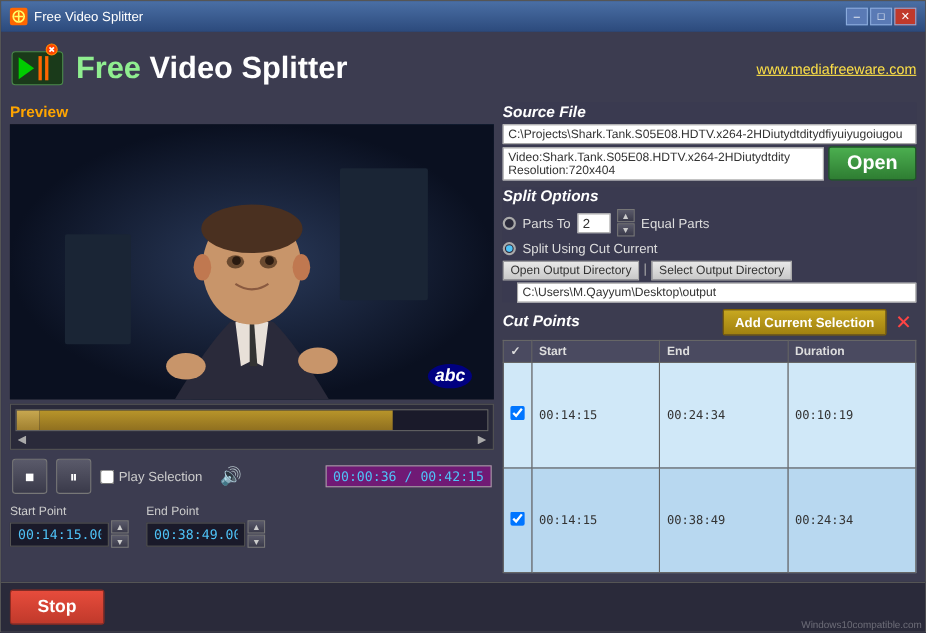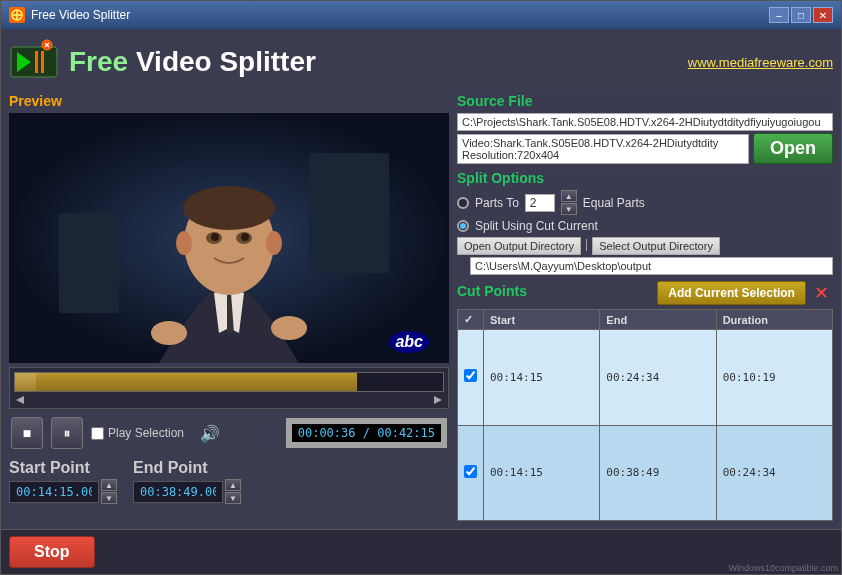--- a/index.html
+++ b/index.html
@@ -207,38 +207,37 @@
     .volume-icon {
       color: #aaa;
       font-size: 16px;
       margin-left: 8px;
     }
     .time-display {
       margin-left: auto;
       color: #4fc3f7;
       font-size: 12px;
       font-family: monospace;
-      background: #000000;
+      background: #701a75;
       padding: 2px 6px;
-      border: 6px solid #a3a3a3;
+      border: 1px solid #a3a3a3;
     }
     .points-row {
       display: flex;
       gap: 16px;
       padding: 2px 0;
     }
     .point-group {
       display: flex;
       flex-direction: column;
       gap: 2px;
     }
     .point-label {
       color: #ccc;
-      font-size: 16px;
-      font-weight: bold;
+      font-size: 11px;
     }
     .point-input-row {
       display: flex;
       align-items: center;
       gap: 2px;
     }
     .point-value {
       background: #1a1a2a;
       border: 1px solid #555;
       color: #4fc3f7;
@@ -267,24 +266,25 @@
     .right-panel {
       flex: 1;
       display: flex;
       flex-direction: column;
       gap: 6px;
     }
     .source-section {
       background: #3a3a50;
     }
     .section-title {
-      color: #22c55e;
+      color: #ffffff;
       font-size: 14px;
       font-weight: bold;
       margin-bottom: 4px;
+      font-style: italic;
     }
     .source-path {
       background: white;
       color: #333;
       font-size: 11px;
       padding: 2px 4px;
       border: 1px solid #aaa;
       width: 100%;
       margin-bottom: 2px;
       overflow: hidden;

